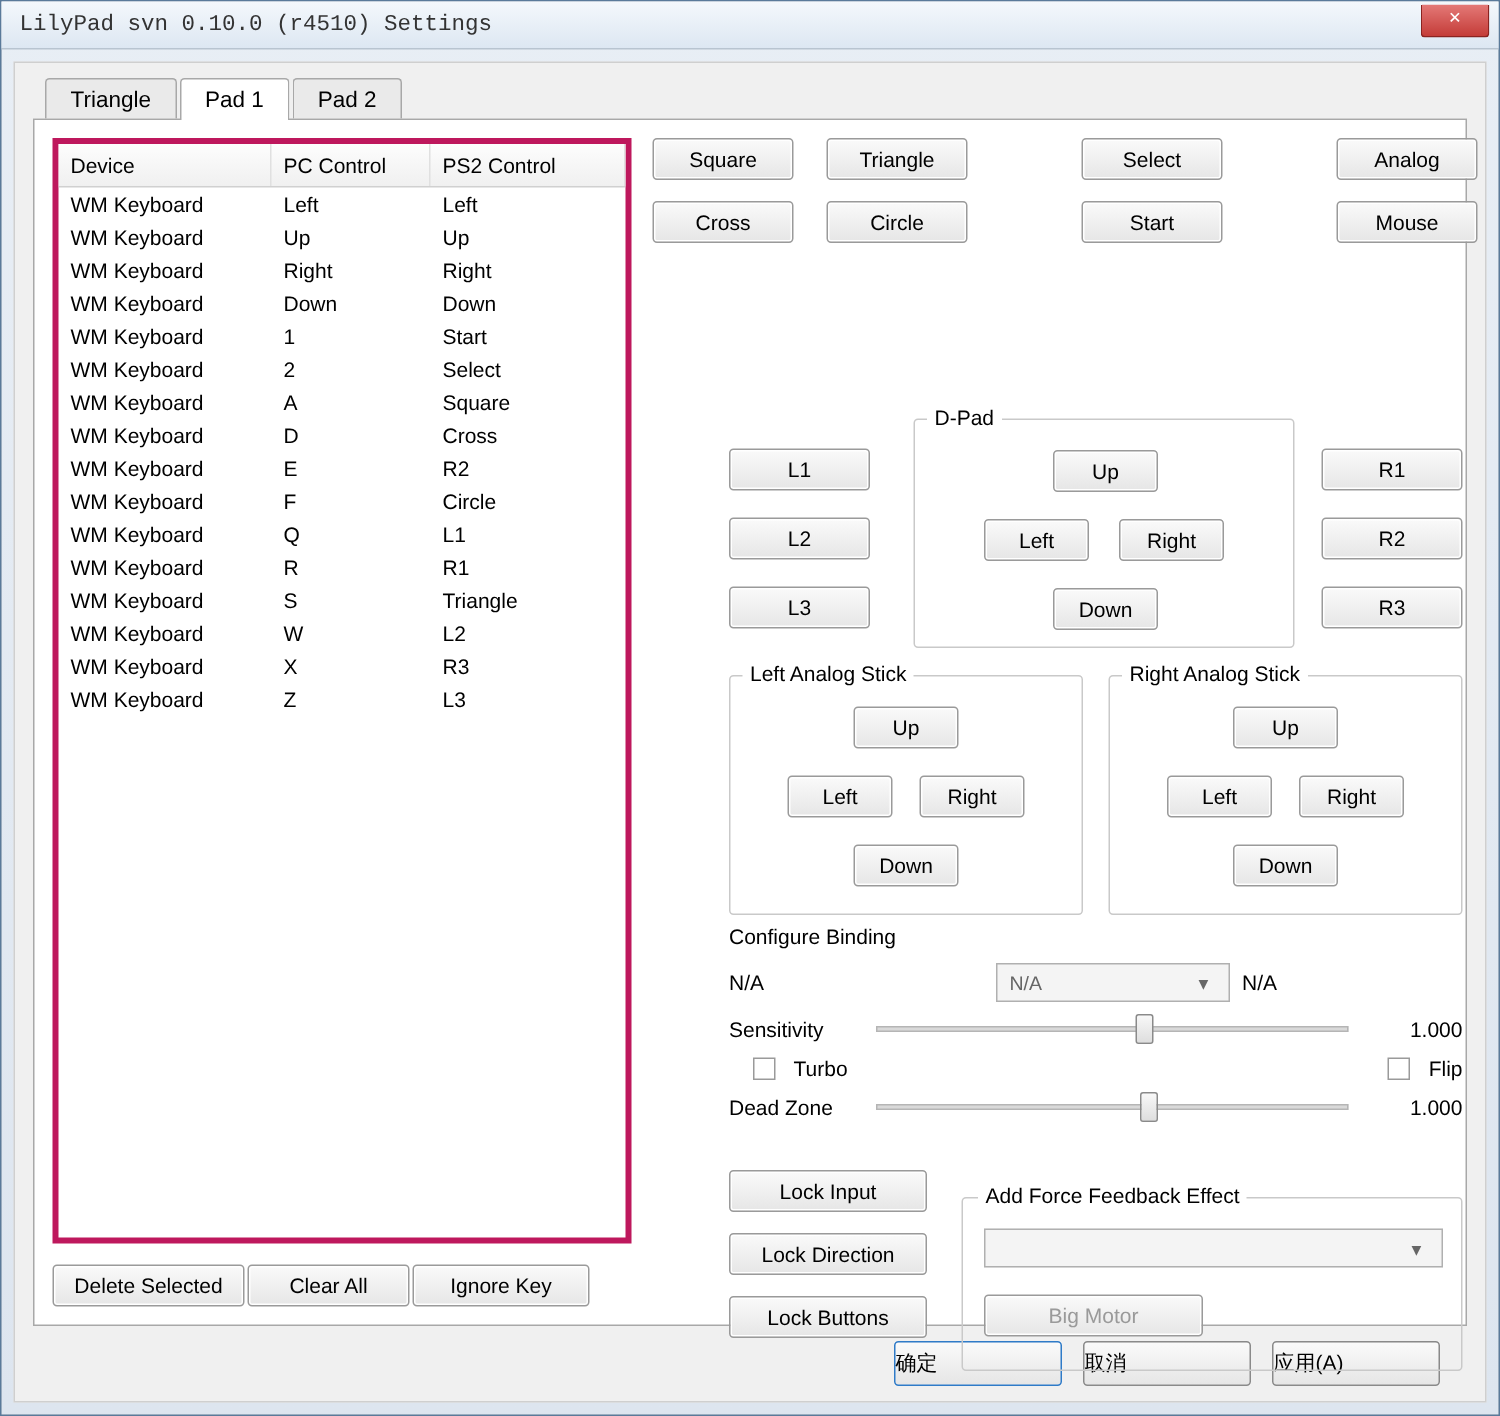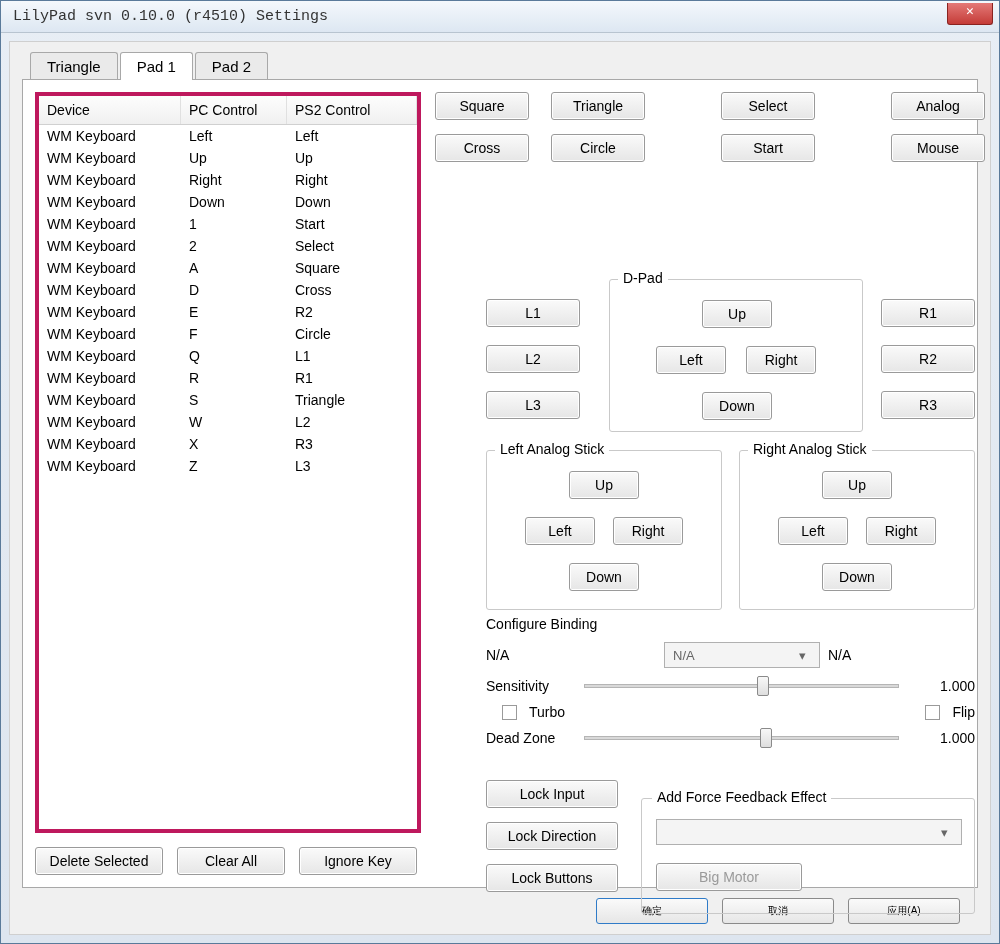--- a/index.html
+++ b/index.html
@@ -101,21 +101,21 @@
   border-right: 1px solid #e0e0e0;
 }
 .lv-body { }
 .lv-row { display: flex; }
 .lv-row div { padding: 3px 8px; font-size: 14px; }
 .col-dev { width: 142px; }
 .col-pc  { width: 106px; }
 .col-ps2 { width: 130px; }
 .bottom-btns {
   display: flex;
-  gap: 14px;
+  gap: 2px;
   margin-top: 14px;
 }
 .btn {
   background: linear-gradient(#fafafa,#e6e6e6);
   border: 1px solid #9a9a9a;
   border-radius: 3px;
   padding: 5px 0;
   text-align: center;
   font-size: 14px;
   cursor: default;
@@ -205,25 +205,24 @@
 }
 .dlgbtns {
   display: flex;
   justify-content: flex-end;
   gap: 14px;
   padding: 10px 18px 4px 0;
 }
 .dlgbtn {
   width: 112px;
   padding: 5px 0;
-  text-align: center;
   border: 1px solid #8a8a8a;
   border-radius: 3px;
   background: linear-gradient(#fafafa,#e6e6e6);
-  font-size: 10px;
+  font-size: 14px;
 }
 .dlgbtn.default { border: 1.5px solid #2f7bc8; }
 </style>
 </head>
 <body>
 
 <div class="window">
   <div class="titlebar">
     <span class="title">LilyPad svn 0.10.0 (r4510) Settings</span>
     <div class="close-btn">

